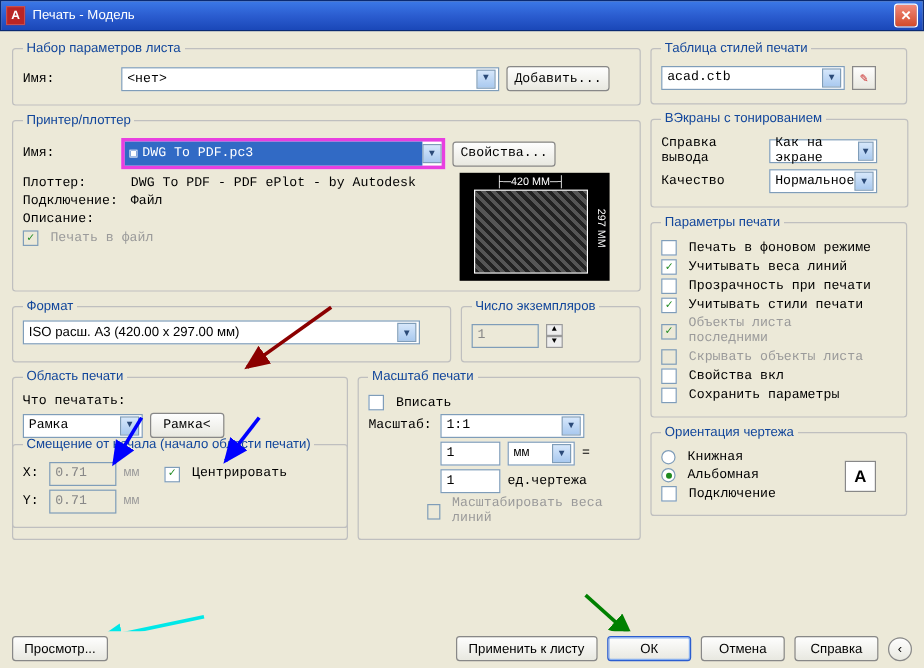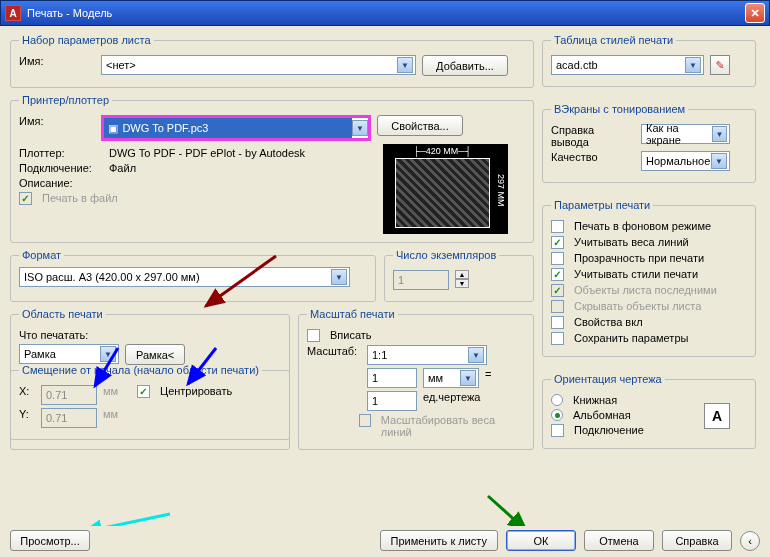--- a/index.html
+++ b/index.html
@@ -40,30 +40,30 @@
     cursor: pointer;
   }
   .content {
     position: relative;
     padding: 8px 10px;
     display: flex;
     gap: 8px;
     height: 490px;
   }
   .left-col { width: 524px; display: flex; flex-direction: column; gap: 6px; }
-  .right-col { width: 214px; display: flex; flex-direction: column; gap: 16px; }
+  .right-col { width: 214px; display: flex; flex-direction: column; gap: 6px; }
   fieldset {
     border: 1px solid #bfbfbf;
     border-radius: 3px;
     padding: 6px 25px 8px 8px;
     margin: 0;
   }
   legend { color: #12469b; padding: 0 3px; }
   label, .lbl { color: #000; }
-  .row { display: flex; gap: 6px; margin: 3px 0; }
+  .row { display: flex; align-items: center; gap: 6px; margin: 3px 0; font-family: Liberation Mono, monospace; }
   .select {
     height: 20px;
     border: 1px solid #7f9db9;
     background: #fff;
     display: flex; align-items: center;
     padding: 0 2px 0 4px;
     position: relative;
     font-size: 11px;
   }
   .select .arrow {

